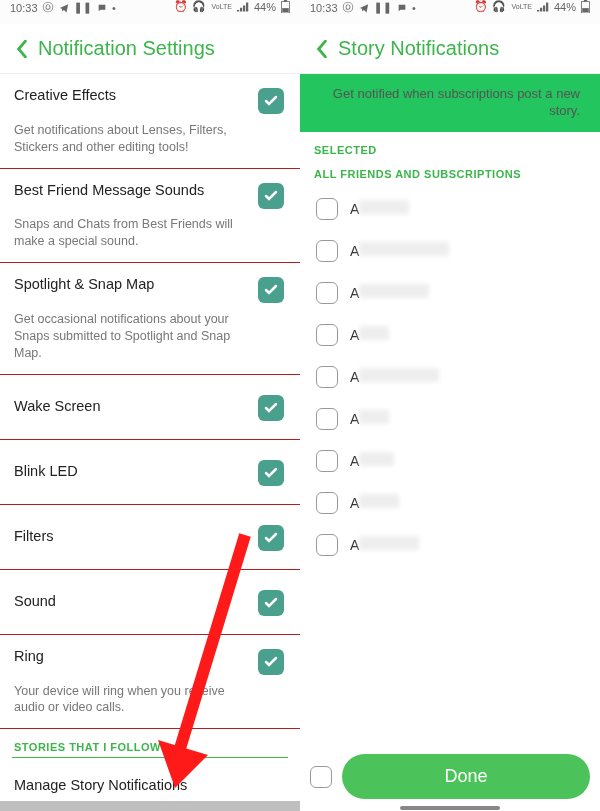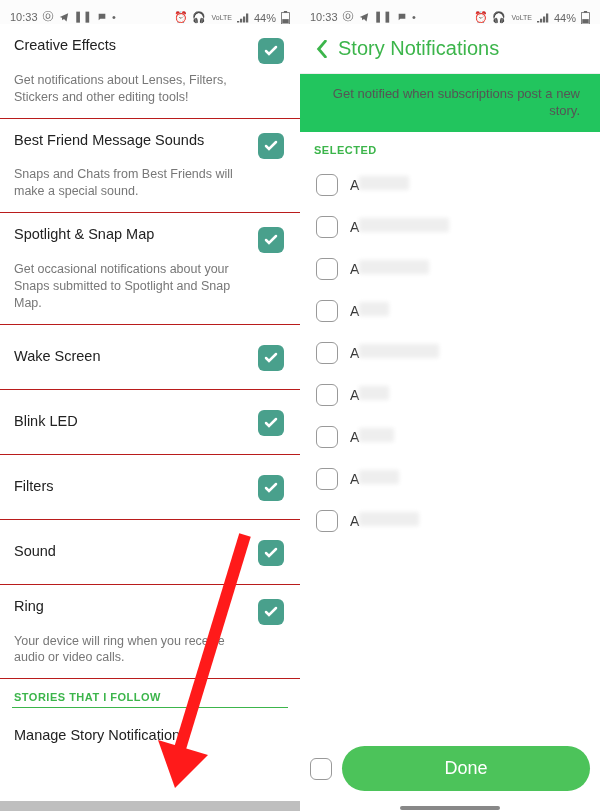--- a/index.html
+++ b/index.html
@@ -19,21 +19,21 @@
     position: relative;
     overflow: hidden;
   }
   .screen.left { border-right: 0; }
 
   
   .statusbar {
     height: 24px;
     background: #fcfcfc;
     display: flex;
-    align-items: flex-end;
+    align-items: flex-start;
     justify-content: space-between;
     padding: 0 10px;
     font-size: 11px;
     color: #666;
   }
   .statusbar .sb-left, .statusbar .sb-right {
     display: flex;
     align-items: center;
     gap: 5px;
   }
@@ -137,21 +137,21 @@
     display:inline-block;
     height: 14px;
     background: #eee;
     filter: blur(2px);
     border-radius: 2px;
   }
 
   
   .done-bar {
     position: absolute;
-    bottom: 20px;
+    bottom: 12px;
     left: 10px; right: 10px;
     display: flex;
     align-items: center;
     gap: 10px;
   }
   .done-box {
     width: 22px; height: 22px;
     border: 1.5px solid #999;
     border-radius: 6px;
     flex-shrink: 0;
@@ -222,20 +222,28 @@
         <span class="sb-ic">
             <svg width="9" height="13" viewBox="0 0 10 16">
               <rect x="3" y="0" width="4" height="2" fill="#666"></rect>
               <rect x="0" y="2" width="10" height="14" fill="none" stroke="#666"></rect>
               <rect x="1" y="10" width="8" height="5" fill="#666"></rect>
             </svg>
           </span>
       </div>
     </div>
 
+    <div class="appheader">
+      <div class="back-btn">
+        <svg width="14" height="18" viewBox="0 0 10 16">
+            <path d="M8 1 L2 8 L8 15" stroke="#3cb54b" stroke-width="2.5" fill="none" stroke-linecap="round"></path>
+          </svg>
+      </div>
+      <div class="apptitle">Notification Settings</div>
+    </div>
 
     <div class="list">
       <div class="row">
         <div class="txt">
           <div class="title">Creative Effects</div>
           <div class="sub">Get notifications about Lenses, Filters, Stickers and other editing tools!</div>
         </div>
         <div class="chk">
             <svg width="16" height="16" viewBox="0 0 16 16">
               <path d="M3 8l3 3 7-7" stroke-width="2.5" fill="none" stroke-linecap="round"></path>
@@ -381,20 +389,21 @@
         <svg width="14" height="18" viewBox="0 0 10 16">
             <path d="M8 1 L2 8 L8 15" stroke="#3cb54b" stroke-width="2.5" fill="none" stroke-linecap="round"></path>
           </svg>
       </div>
       <div class="apptitle">Story Notifications</div>
     </div>
 
     <div class="banner">Get notified when subscriptions post a new story.</div>
 
     <div class="section-label">SELECTED</div>
+    <div class="section-label" style="padding-top:4px;">ALL FRIENDS AND SUBSCRIPTIONS</div>
 
     <div class="friends-scroll">
       <div class="friend-row">
         <div class="friend-box"></div>
         <div><span class="friend-name">A</span><span class="friend-blur" style="width:50px;"></span></div>
       </div>
       <div class="friend-row">
         <div class="friend-box"></div>
         <div><span class="friend-name">A</span><span class="friend-blur" style="width:90px;"></span></div>
       </div>

